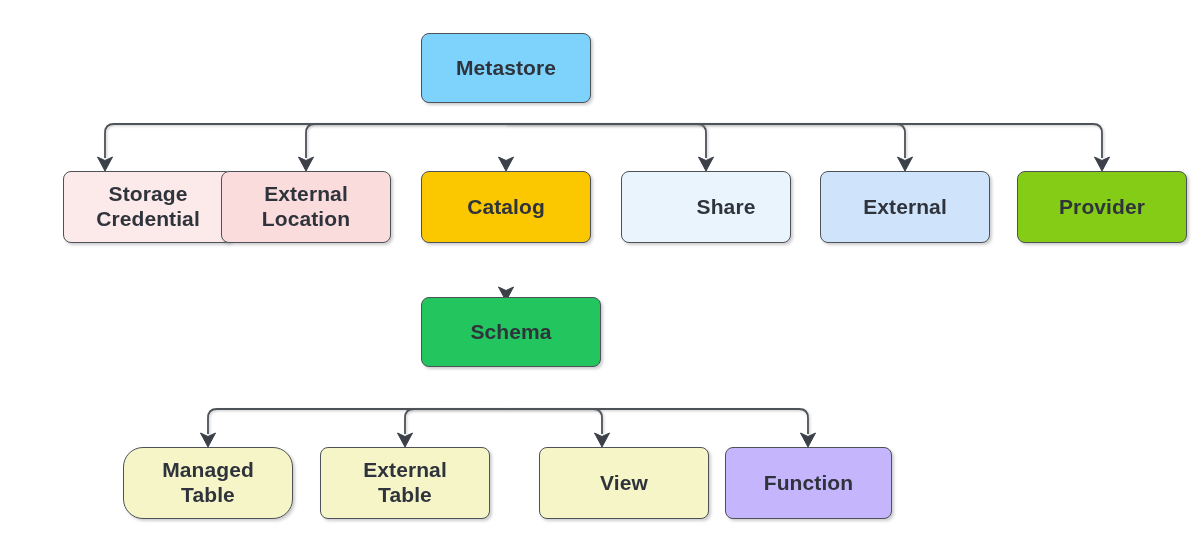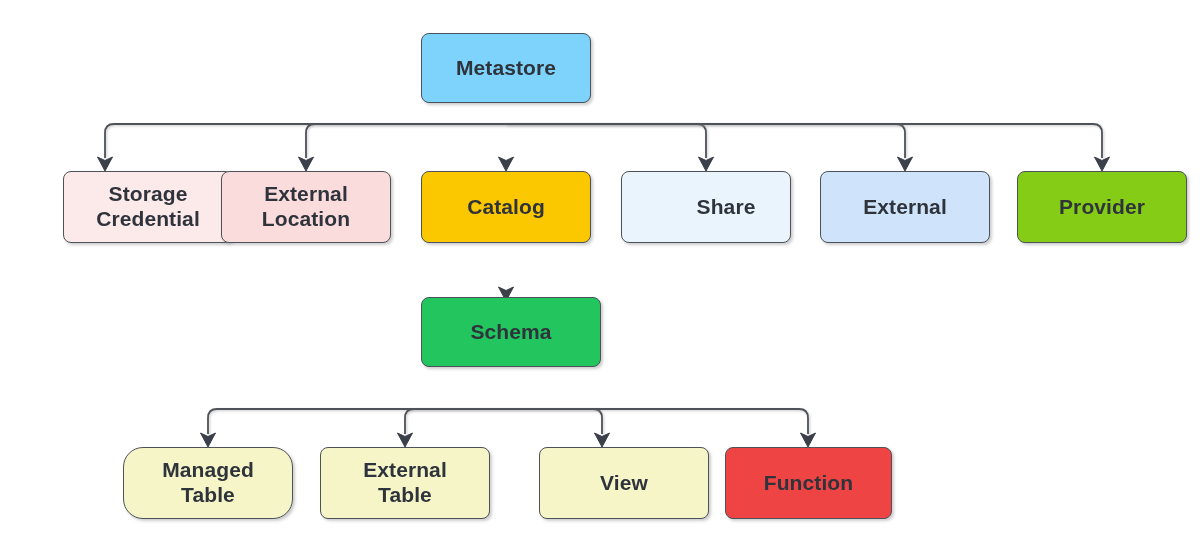--- a/index.html
+++ b/index.html
@@ -121,18 +121,18 @@
         <span class="node-label">Managed
 Table</span>
       </div>
       <div class="node" style="left: 320px; top: 447px; width: 170px; height: 72px; background: rgb(245, 245, 200); border-color: rgb(77, 82, 88);">
         <span class="node-label">External
 Table</span>
       </div>
       <div class="node" style="left: 517px; top: 447px; width: 170px; height: 72px; background: rgb(245, 245, 200); border-color: rgb(77, 82, 88); margin-left: 22px;">
         <span class="node-label">View</span>
       </div>
-      <div class="node" style="left: 725px; top: 447px; width: 167px; height: 72px; background: #ef4444; border-color: rgb(77, 82, 88);">
+      <div class="node" style="left: 725px; top: 447px; width: 167px; height: 72px; background: #c4b5fd; border-color: rgb(77, 82, 88);">
         <span class="node-label">Function</span>
       </div>
     </div>
 
 </div>
 
 </body></html>

